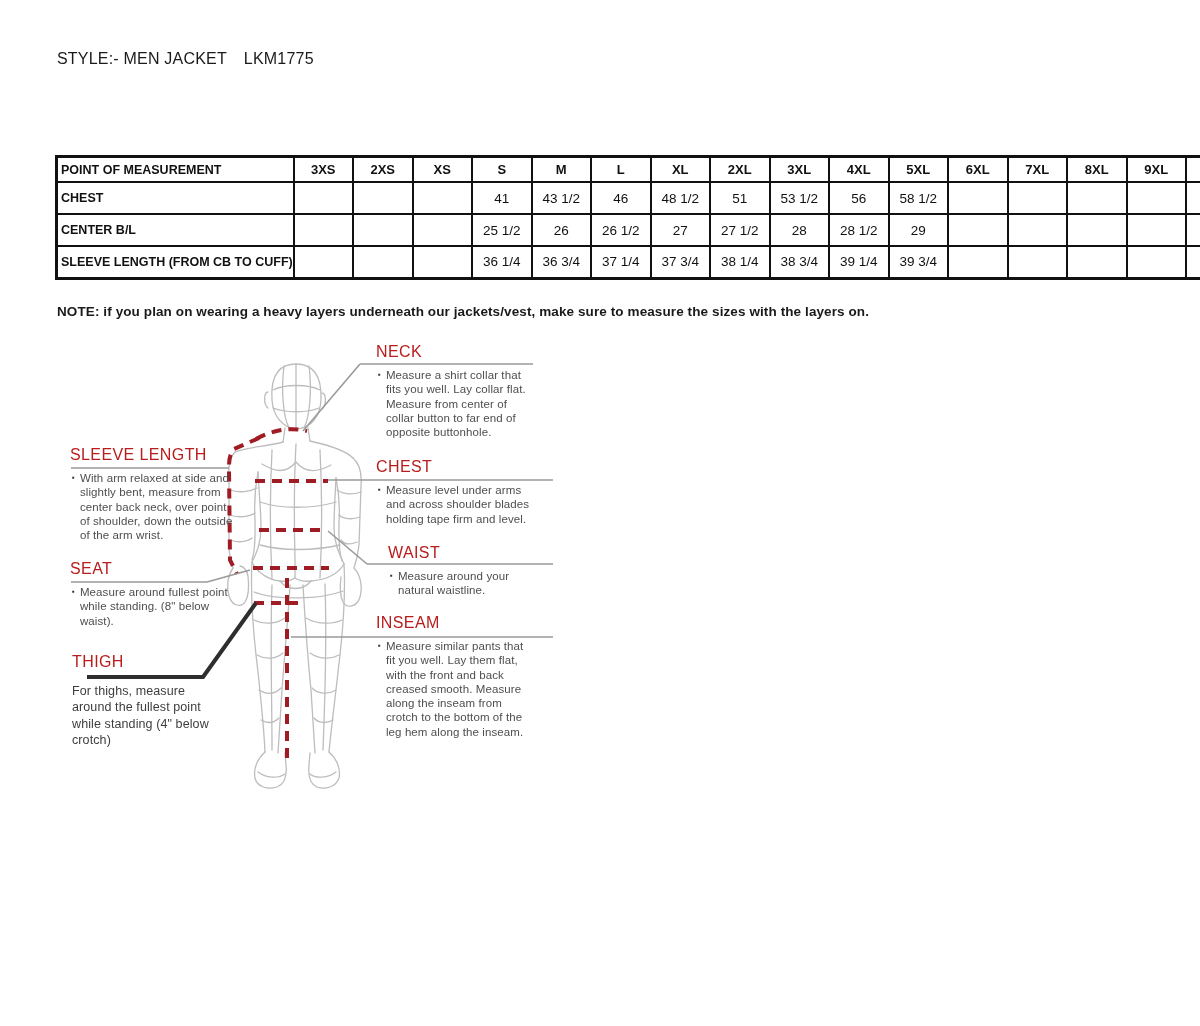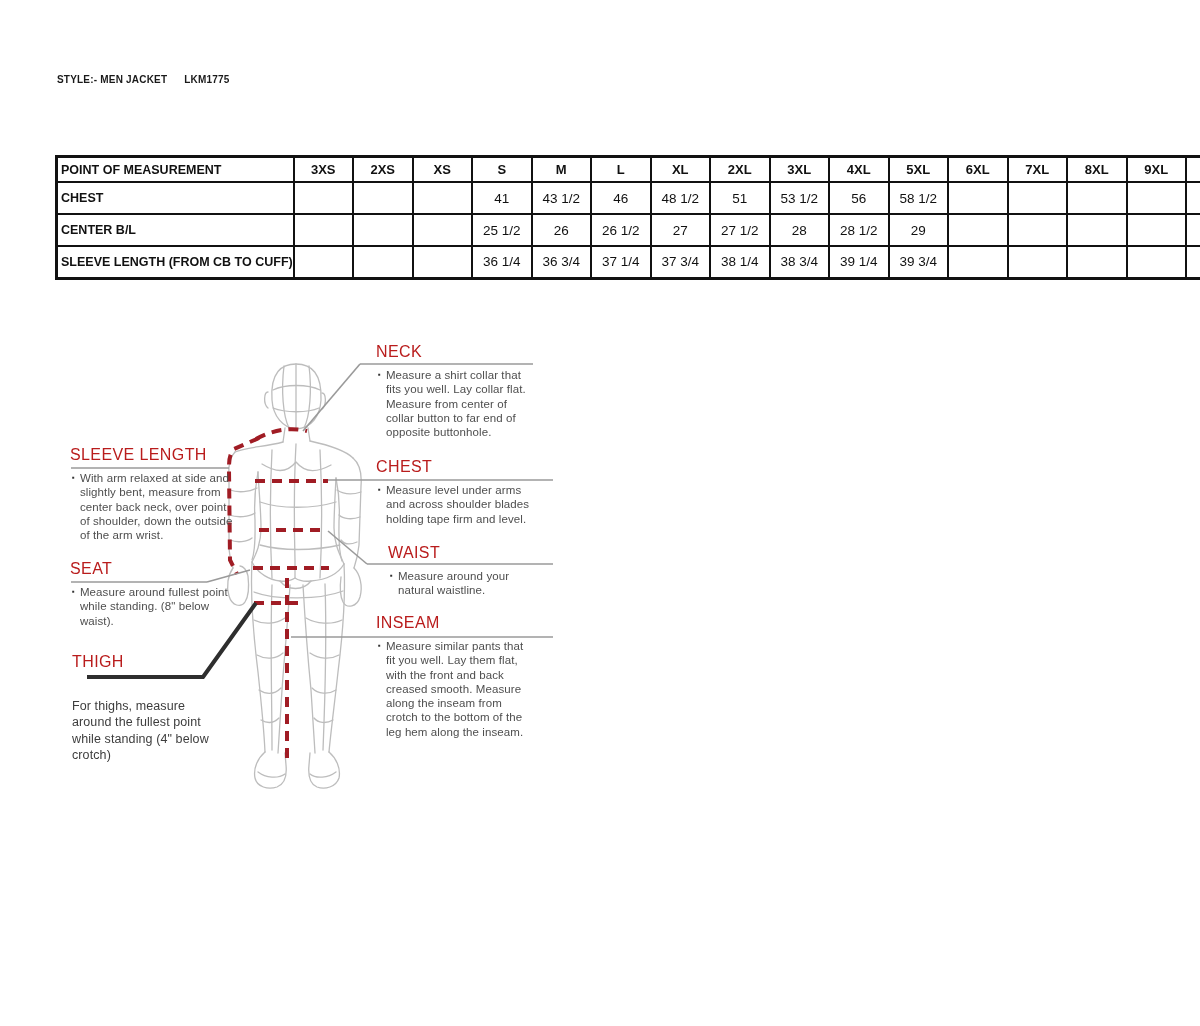--- a/index.html
+++ b/index.html
@@ -1,21 +1,21 @@
 <!DOCTYPE html>
 <html><head>
 <meta charset="utf-8">
 <style>
   html,body{margin:0;padding:0;background:#ffffff;}
   .page{
     position:relative;width:1200px;height:1026px;background:#ffffff;overflow:hidden;
     font-family:"Liberation Sans",sans-serif;color:#1a1a1a;
   }
   
-  .title{position:absolute;left:57px;top:74px;font-size:10px;font-weight:bold;letter-spacing:.2px;white-space:nowrap;}
+  .title{position:absolute;left:57px;top:50px;font-size:16px;font-weight:normal;letter-spacing:.2px;white-space:nowrap;}
   .title .code{margin-left:17px;}
   
   table.size{
     position:absolute;left:55px;top:155px;width:1192px;
     border-collapse:collapse;table-layout:fixed;
     border:3px solid #111;
     padding-left:11px;
   }
   table.size th,table.size td{
     border:2px solid #111;font-size:13px;text-align:center;vertical-align:middle;
@@ -34,21 +34,21 @@
   .sec h3{
     margin:0;font-size:16px;font-weight:normal;color:#b91c1c;letter-spacing:.4px;
     font-family:"Liberation Sans",sans-serif;
   }
   .sec .body{
     margin-top:7px;display:flex;align-items:flex-start;
     font-size:11.5px;line-height:1.24;color:#4e4e4e;letter-spacing:.1px;
   }
   .sec .bullet{font-size:8px;line-height:1;margin:3px 5px 0 2px;color:#333;flex:0 0 auto;}
   .sec .txt{flex:1 1 auto;}
-  .sec.thigh .body{font-size:12.5px;line-height:1.3;color:#3d3d3d;margin-top:27px;justify-content:center;}
+  .sec.thigh .body{font-size:12.5px;line-height:1.3;color:#3d3d3d;margin-top:12px;justify-content:center;}
 </style>
 </head>
 <body>
 
 <div class="page">
 
   <div class="title">
     <span>STYLE:- MEN JACKET</span><span class="code">LKM1775</span>
   </div>
 
@@ -131,20 +131,21 @@
           <td>39 3/4</td>
           <td></td>
           <td></td>
           <td></td>
           <td></td>
           <td></td>
         </tr>
       </tbody>
   </table>
 
+  <div class="note">NOTE: if you plan on wearing a heavy layers underneath our jackets/vest, make sure to measure the sizes with the layers on.</div>
 
   <svg class="diagram-lines" width="1200" height="1026" viewBox="0 0 1200 1026">
 
     <g stroke="#bdbdbd" stroke-width="1.3" fill="none" stroke-linecap="round" stroke-linejoin="round">
 
       <path d="M272,400 C270,372 282,364 296,364 C312,364 322,374 321,400 C320,416 312,428 296,429 C283,428 273,416 272,400 Z"></path>
       <path d="M268,392 C264,392 263,404 268,408"></path>
       <path d="M322,393 C326,393 327,405 322,409"></path>
       <path d="M296,364 L296,429"></path>
       <path d="M273,390 C285,384 308,384 320,390"></path>

